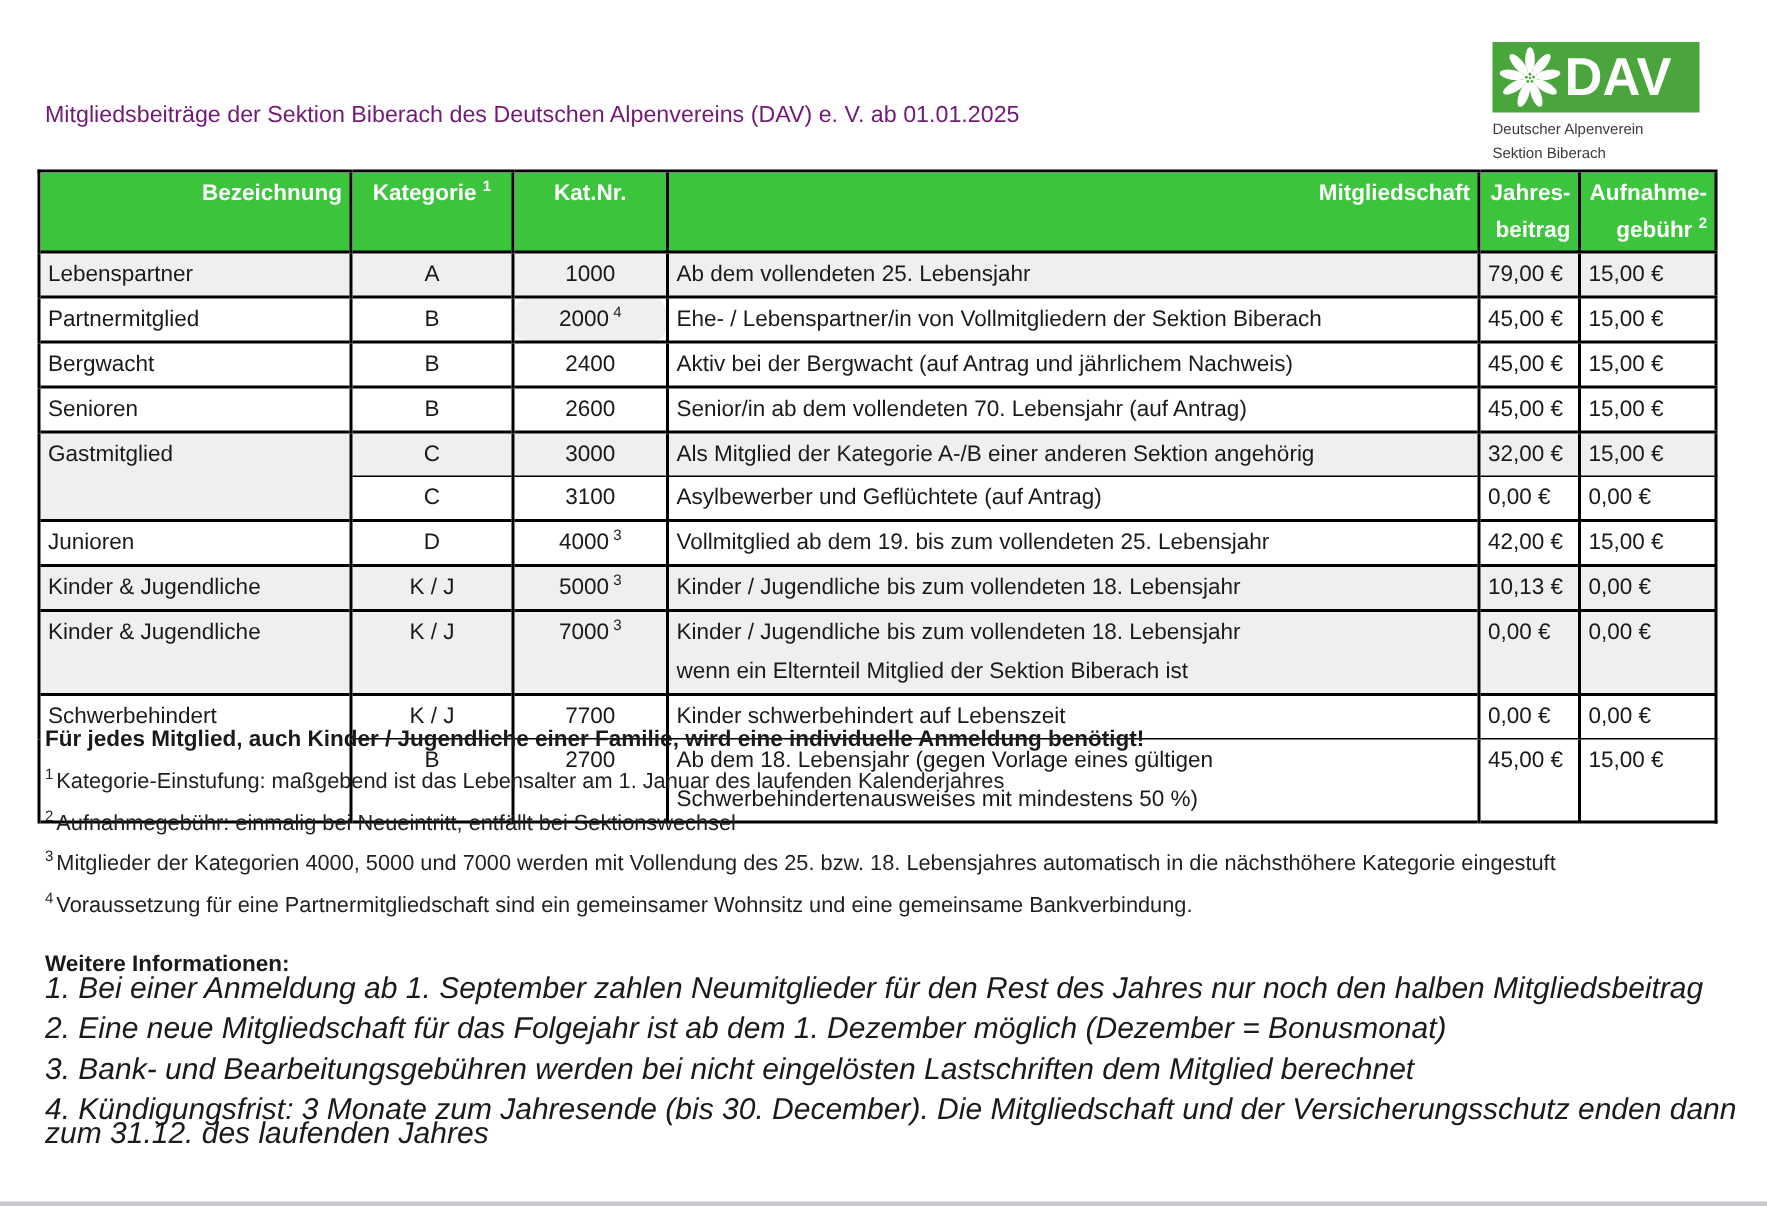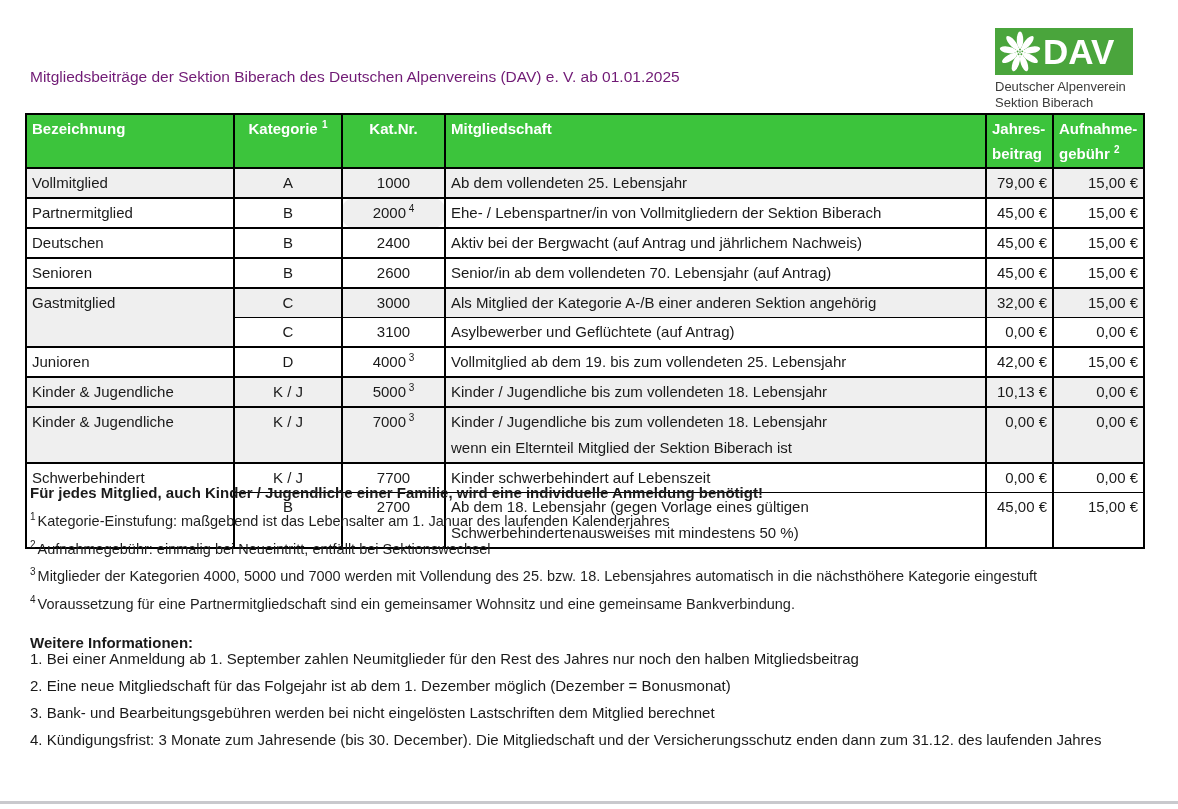--- a/index.html
+++ b/index.html
@@ -15,58 +15,58 @@
   .logo-block { position:absolute; top:28px; left:995px; width:142px; }
   .logo-box {
     width:138px; height:47px; background:#4aa53c;
     display:flex; align-items:center; justify-content:flex-start;
     padding-left:4px; gap:2px;
   }
   .logo-acronym {
     color:#fff; font-weight:800; font-size:35px; line-height:1;
     letter-spacing:0px; transform:scaleY(1.02);
   }
-  .logo-org { margin-top:4px; font-size:13px; line-height:16px; color:#3b3b3a; font-weight:500; }
+  .logo-org { margin-top:4px; font-size:10px; line-height:16px; color:#3b3b3a; font-weight:500; }
 
   
   .doc-title { position:absolute; top:68px; left:30px; font-size:15.5px; font-weight:500; color:#701a75; }
 
   
   .fee-table-wrap { position:absolute; top:113px; left:25px; }
   table.fee-table {
     border-collapse:collapse; table-layout:fixed; width:1118px;
     border:2px solid #000;
     font-size:15px;
   }
   table.fee-table td, table.fee-table th {
     border-left:2px solid #000; border-top:2px solid #000;
     vertical-align:top; padding:1px 5px; line-height:25px;
     overflow:hidden; white-space:nowrap;
   }
   tr.sub td { border-top-width:1px; }
   thead th {
     background:#3cc43c; color:#fff; font-weight:700;
-    height:53px; vertical-align:bottom; text-align:left;
+    height:53px; vertical-align:bottom; text-align:right;
     padding-bottom:3px; line-height:19px;
   }
   thead th.center { text-align:center;margin-left:17px; }
   td.col-kat, td.col-katnr { text-align:center; }
-  td.col-money { text-align:right; padding-right:4px; }
+  td.col-money { padding-right:4px; }
   tr.shaded td { background:#efefef; }
   td.cell-shaded { background:#efefef;border-radius:12px; }
   sup { font-size:10px; vertical-align:super; line-height:0; }
   td .line { line-height:26px; }
 
   
   .below { position:absolute; top:484px; left:30px; right:8px; }
   .notice { font-weight:700; font-size:15px; margin-bottom:12px; }
   .footnote { font-size:14.5px; margin:0 0 11.5px 0; color:#1f1f1f; }
   .footnote sup { font-size:10px; margin-right:2px; }
   .more-heading { font-weight:700; font-size:15px; margin:22px 0 0 0; }
-  .more-item { font-size:15px; margin:0 0 10.5px 0; line-height:16.5px; }
+  .more-item { font-size:20px; margin:0 0 10.5px 0; line-height:16.5px;font-style:italic; }
 
   .bottom-rule { position:absolute; left:0; right:0; top:801px; height:3px; background:#c9c9cd; }
 </style>
 </head>
 <body>
 
 <div class="page">
 
   <div class="logo-block">
     <div class="logo-box">
@@ -125,41 +125,41 @@
             <div>beitrag</div>
           </th>
           <th>
             <div>Aufnahme-</div>
             <div><span>gebühr</span> <sup>2</sup></div>
           </th>
         </tr>
       </thead>
       <tbody>
           <tr class="shaded">
-            <td class="col-name">Vollmitglied</td>
+            <td class="col-name">Lebenspartner</td>
             <td class="col-kat">A</td>
             <td class="col-katnr">1000</td>
             <td class="col-vor">
               <div class="line">Ab dem vollendeten 25. Lebensjahr</div>
             </td>
             <td class="col-money">79,00 €</td>
             <td class="col-money">15,00 €</td>
           </tr>
           <tr>
             <td class="col-name">Partnermitglied</td>
             <td class="col-kat">B</td>
             <td class="col-katnr cell-shaded">2000<sup> 4</sup></td>
             <td class="col-vor">
               <div class="line">Ehe- / Lebenspartner/in von Vollmitgliedern der Sektion Biberach</div>
             </td>
             <td class="col-money">45,00 €</td>
             <td class="col-money">15,00 €</td>
           </tr>
           <tr>
-            <td class="col-name">Deutschen</td>
+            <td class="col-name">Bergwacht</td>
             <td class="col-kat">B</td>
             <td class="col-katnr">2400</td>
             <td class="col-vor">
               <div class="line">Aktiv bei der Bergwacht (auf Antrag und jährlichem Nachweis)</div>
             </td>
             <td class="col-money">45,00 €</td>
             <td class="col-money">15,00 €</td>
           </tr>
           <tr>
             <td class="col-name">Senioren</td>

